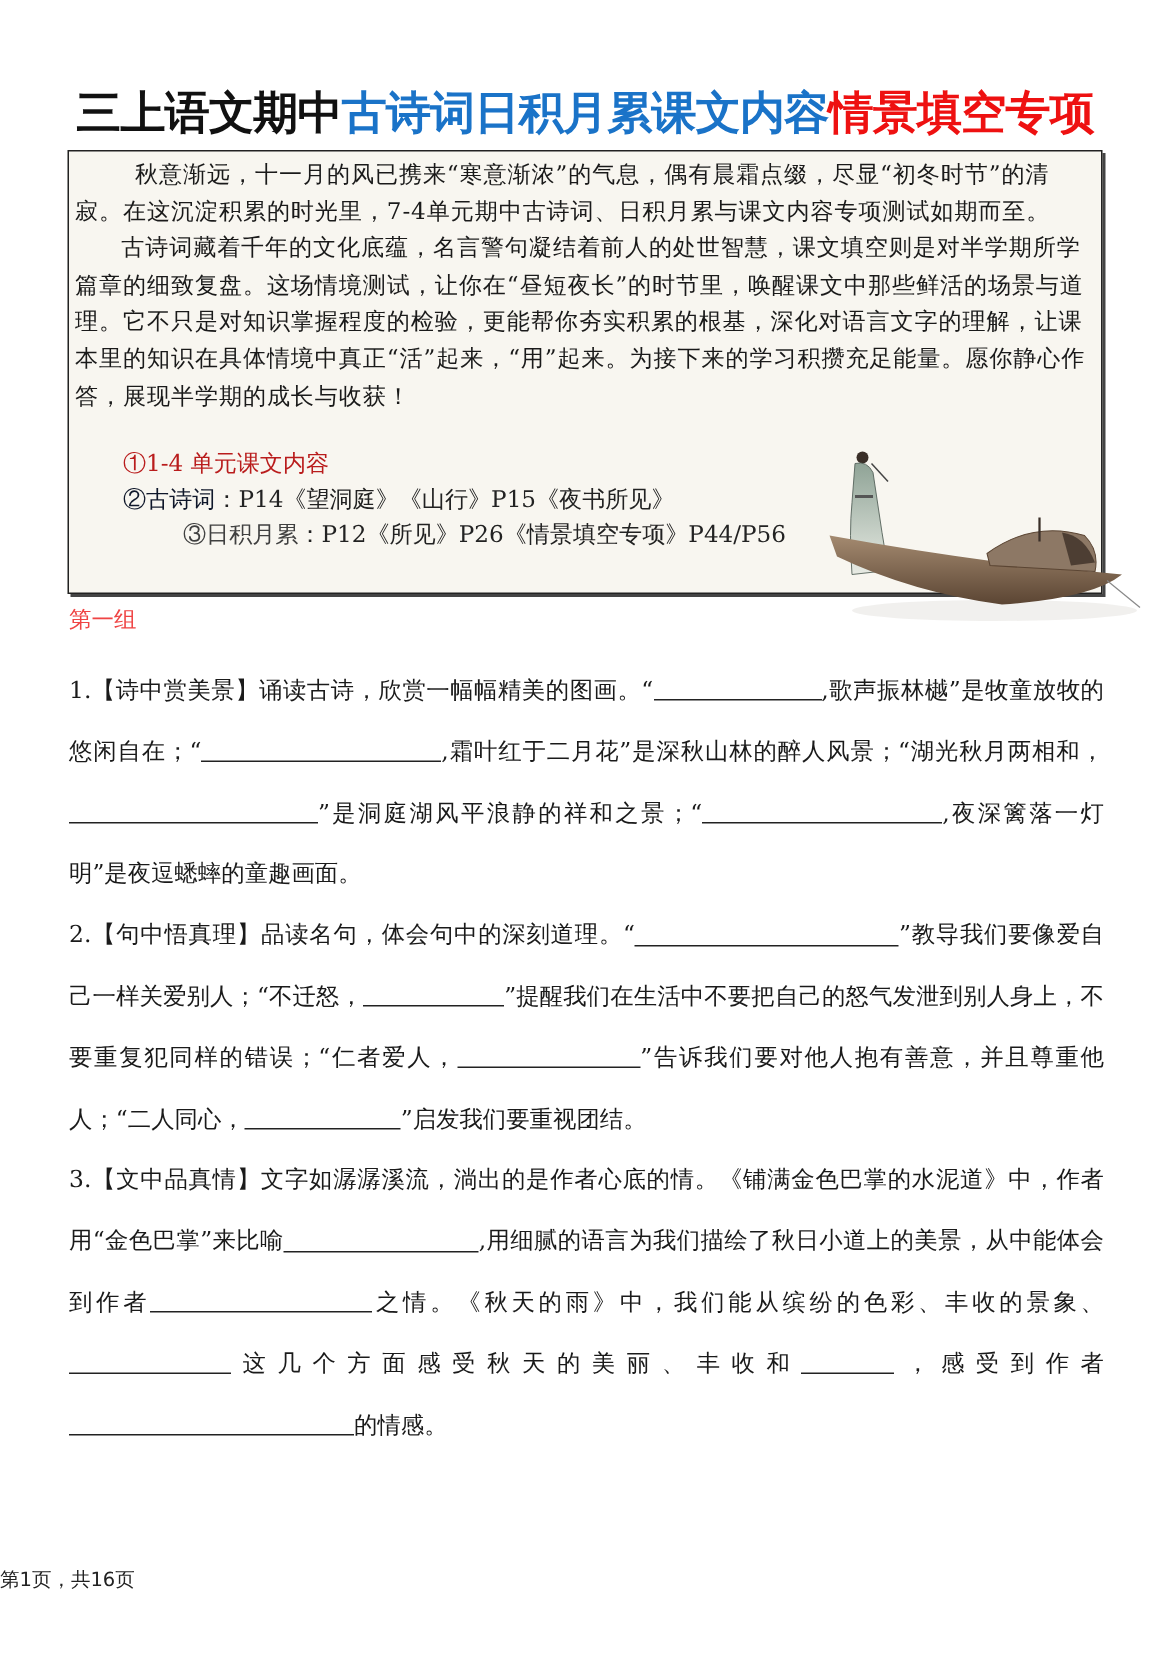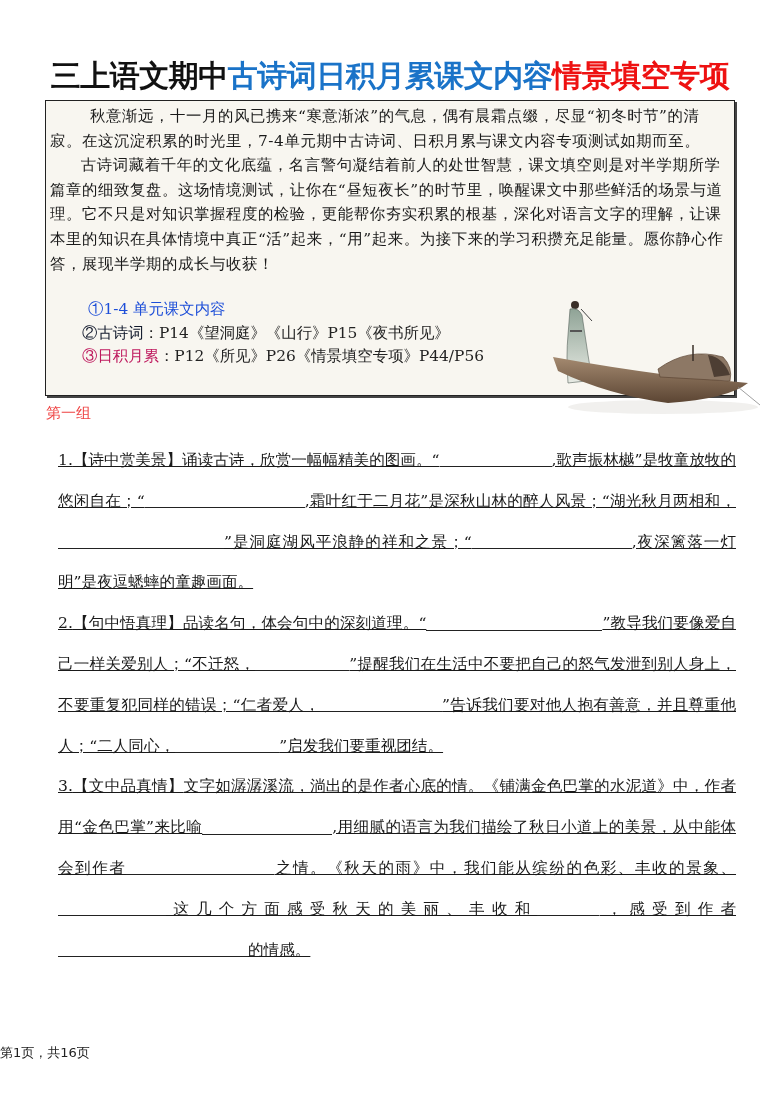--- a/index.html
+++ b/index.html
@@ -14,34 +14,34 @@
 
   .intro-box { position: absolute; left: 45px; top: 100px; width: 690px; height: 296px;
                background: #f8f6f0; border: 1.5px solid #222; box-sizing: border-box;
                box-shadow: 2px 2px 0 #444; }
   .intro-text { position: absolute; left: 4px; top: 3px; width: 680px;
                 font-size: 15.4px; line-height: 24.6px; letter-spacing: 0.6px; }
   .intro-text p { margin: 0; text-indent: 2em; }
   .intro-text p.first { text-indent: 2.6em; }
   .scope { position: absolute; left: 36px; top: 197px; font-size: 15.4px; line-height: 23.5px; }
   .scope .head { color: #222; }
-  .scope .red { color: #1d4ed8; margin-left: 6px; }
+  .scope .red { color: #b91c1c; }
   .scope .blue { color: #0f172a; }
-  .scope .teal { color: #be185d; }
+  .scope .teal { color: #404040; margin-left: 40px; }
   .scope .dark { color: #222; }
 
   .boat { position: absolute; left: 548px; top: 295px; width: 220px; height: 130px; }
 
   .group-label { position: absolute; left: 46px; top: 404px; color: #ef4444;
                  font-family: "DejaVu Sans", "Liberation Sans", sans-serif; font-size: 15px; }
 
   .questions { position: absolute; left: 46px; top: 440px; width: 690px;
                font-family: "DejaVu Serif", "Liberation Serif", serif;
                font-size: 15.6px; line-height: 40.8px; }
-  .q { margin: 0 0 0 12px; text-align: justify; text-decoration: underline; }
+  .q { margin: 0 0 0 0; text-align: justify; }
   .blank { display: inline-block; border-bottom: 1px solid #222; height: 1.05em; vertical-align: -0.15em; }
 
   .footer { position: absolute; left: 0; top: 1044px; width: 780px; text-align: left;
             font-family: "DejaVu Sans", "Liberation Sans", sans-serif; font-size: 13px; color: #222; }
 </style>
 </head>
 <body>
 
 <div class="title">
   <span class="t-black">三上语文期中</span><span class="t-blue">古诗词日积月累课文内容</span><span class="t-red">情景填空专项</span>

